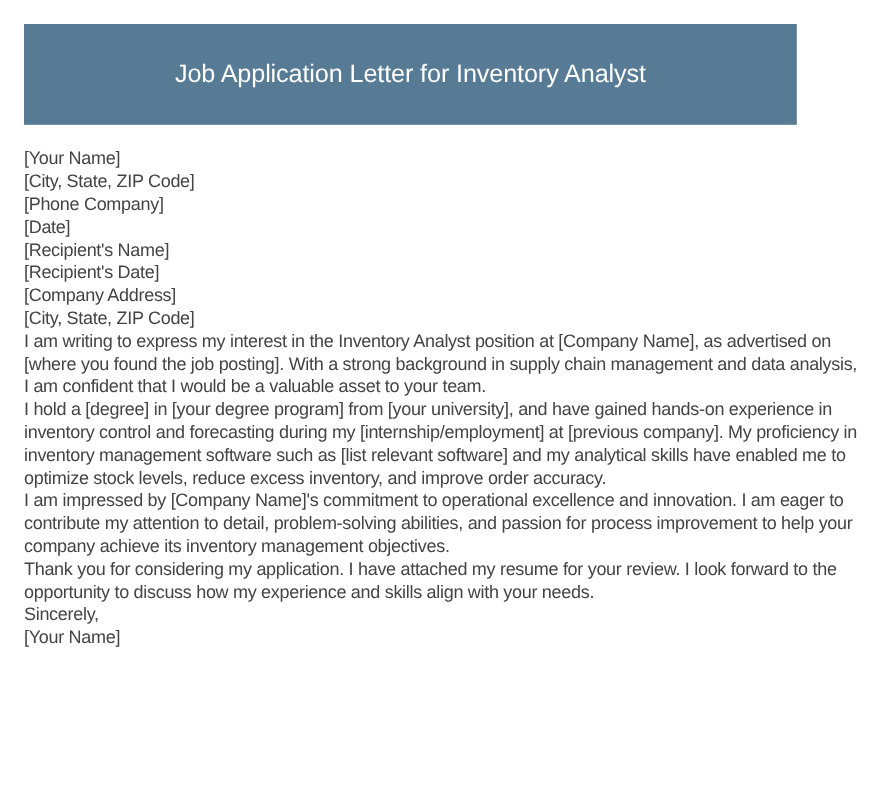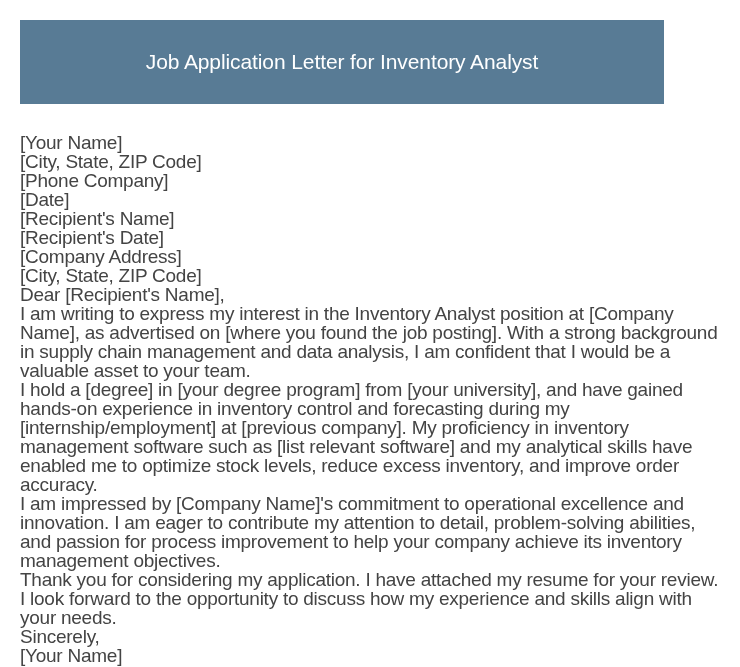--- a/index.html
+++ b/index.html
@@ -28,23 +28,23 @@
     .header h1 {
       margin: 0;
       font-weight: normal;
       font-size: 21px;
       color: #ffffff;
       letter-spacing: -0.1px;
     }
     .letter {
       position: absolute;
       left: 20px;
-      top: 133px;
+      top: 123px;
       width: 702px;
-      font-size: 19px;
+      font-size: 15px;
       line-height: 19px;
       letter-spacing: -0.25px;
     }
     .letter .line, .letter p {
       margin: 0;
     }
   </style>
 </head>
 <body>
 
@@ -58,20 +58,19 @@
     <div class="line">[City, State, ZIP Code]</div>
     <div class="line">[Phone Company]</div>
     <div class="line">[Date]</div>
   </div>
   <div>
     <div class="line">[Recipient's Name]</div>
     <div class="line">[Recipient's Date]</div>
     <div class="line">[Company Address]</div>
     <div class="line">[City, State, ZIP Code]</div>
   </div>
-  <div class="line">Dear [Recipient's Name],</div>
   <p>I am writing to express my interest in the Inventory Analyst position at [Company Name], as advertised on [where you found the job posting]. With a strong background in supply chain management and data analysis, I am confident that I would be a valuable asset to your team.</p>
   <p>I hold a [degree] in [your degree program] from [your university], and have gained hands-on experience in inventory control and forecasting during my [internship/employment] at [previous company]. My proficiency in inventory management software such as [list relevant software] and my analytical skills have enabled me to optimize stock levels, reduce excess inventory, and improve order accuracy.</p>
   <p>I am impressed by [Company Name]'s commitment to operational excellence and innovation. I am eager to contribute my attention to detail, problem-solving abilities, and passion for process improvement to help your company achieve its inventory management objectives.</p>
   <p>Thank you for considering my application. I have attached my resume for your review. I look forward to the opportunity to discuss how my experience and skills align with your needs.</p>
   <div class="line">Sincerely,</div>
   <div class="line">[Your Name]</div>
 </div>
 
 </body></html>

